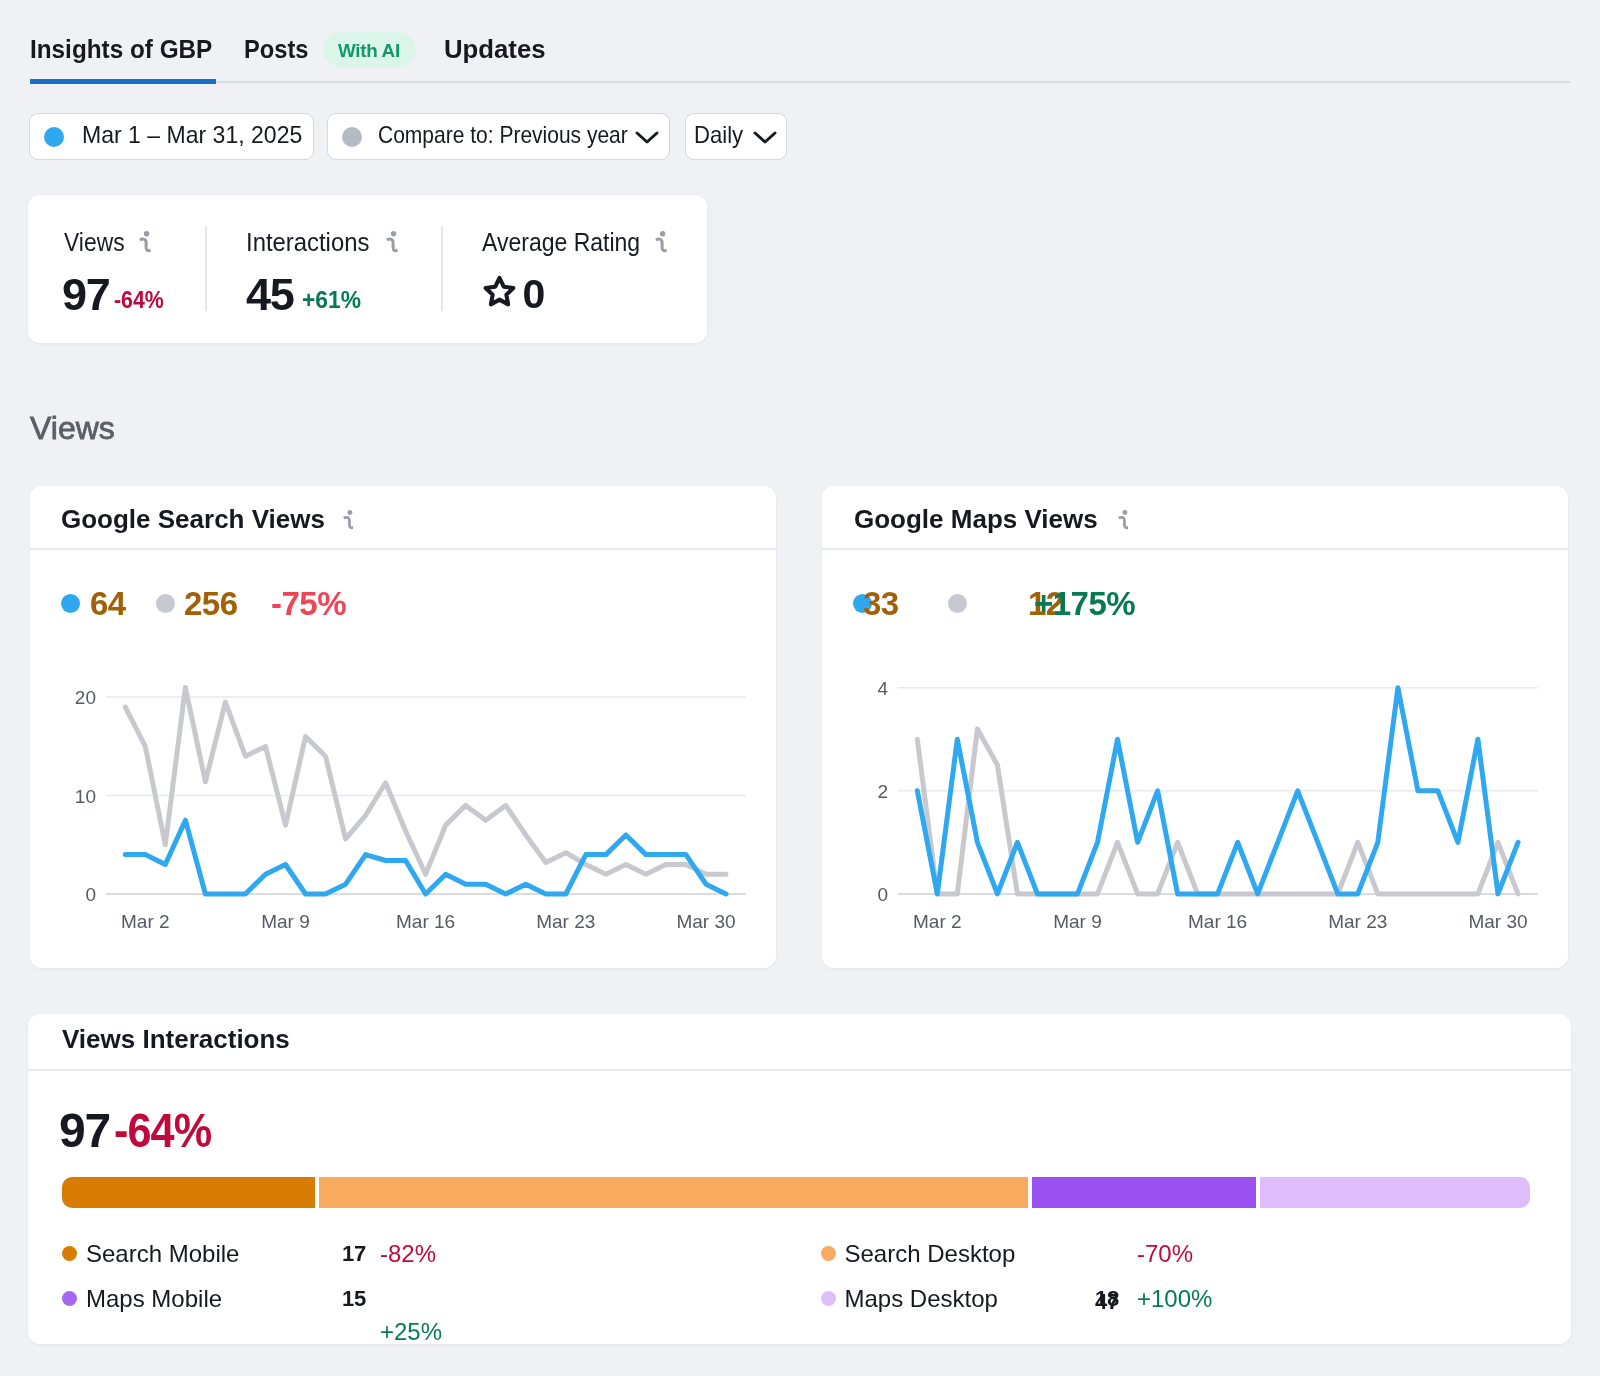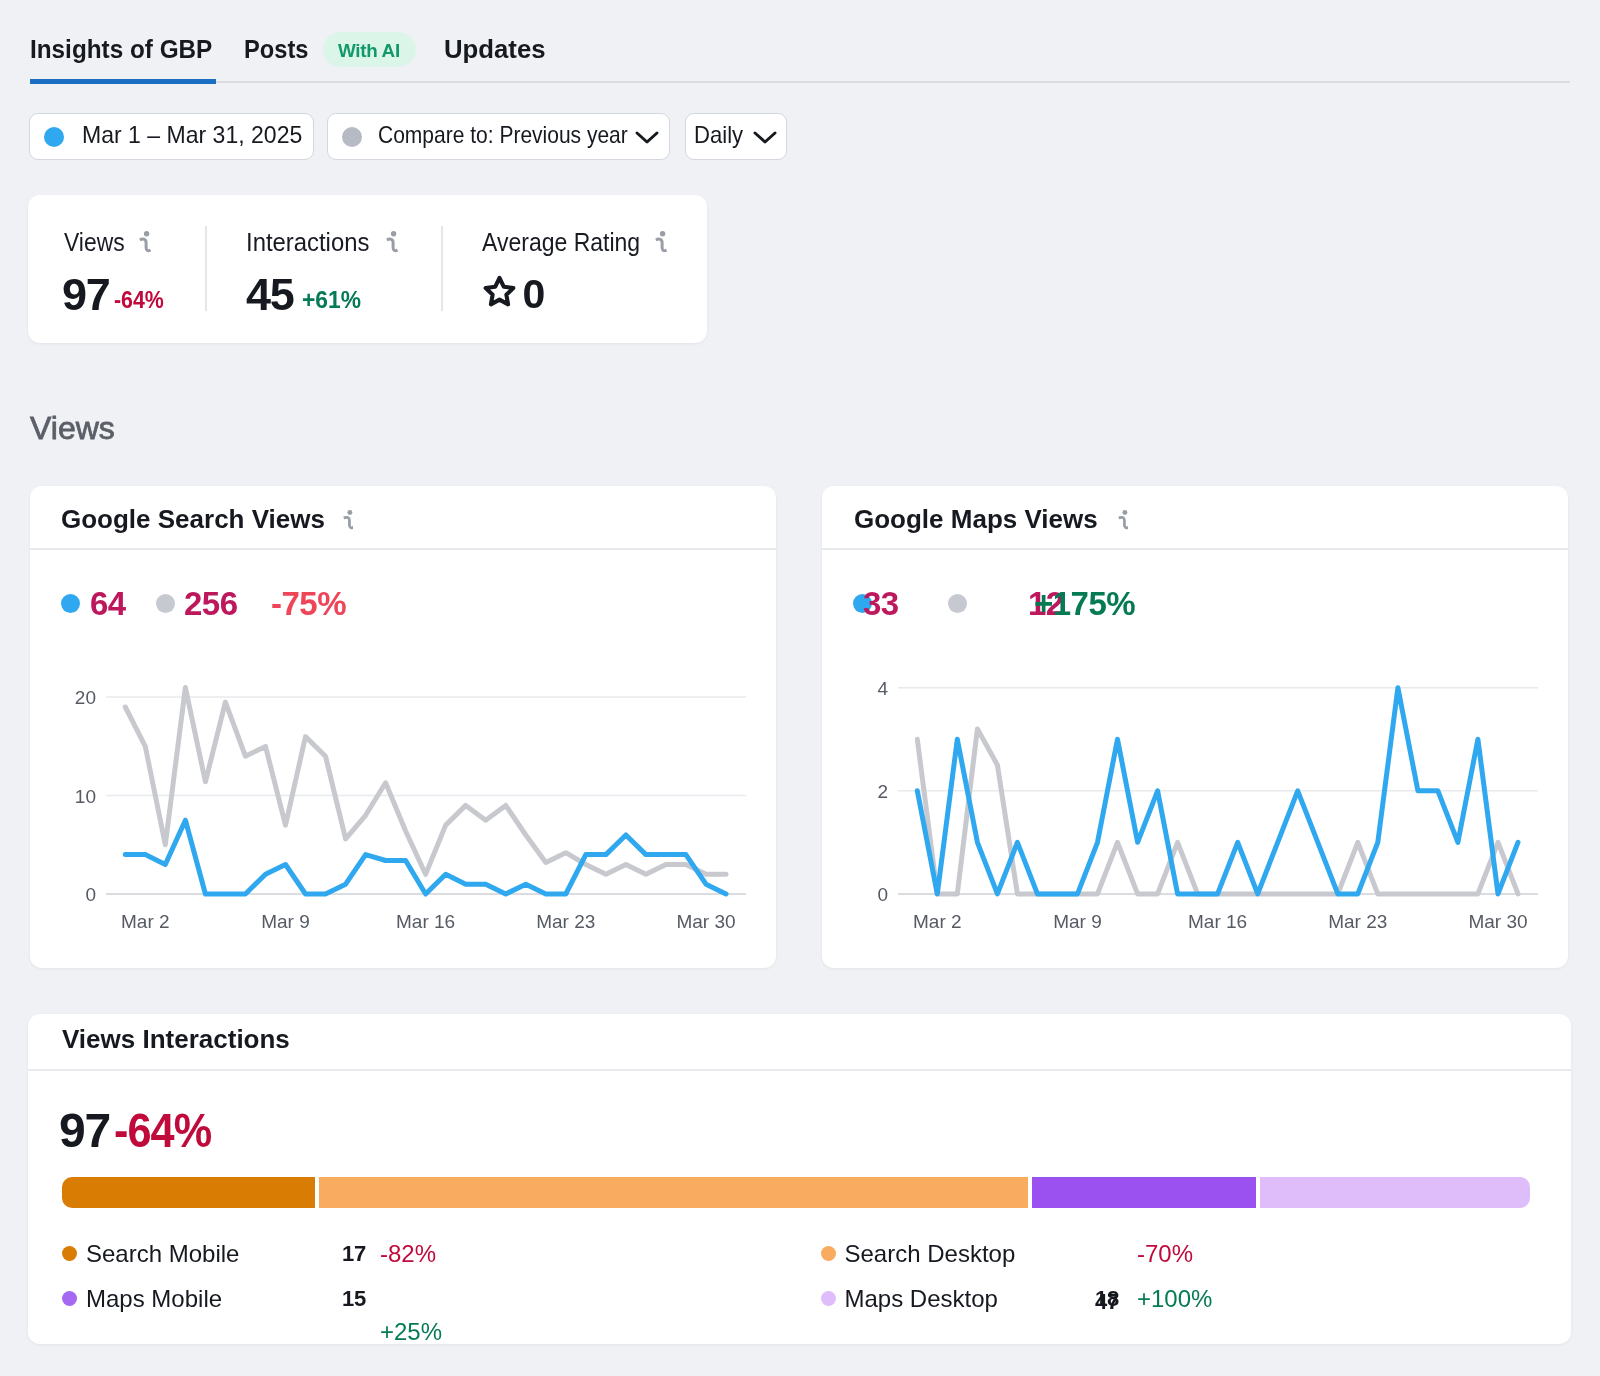--- a/index.html
+++ b/index.html
@@ -7,21 +7,21 @@
   .abs{position:absolute;}
   .card{position:absolute;background:#fff;border-radius:12px;box-shadow:0 1px 3px rgba(20,24,33,0.06);}
   .dot{position:absolute;border-radius:50%;}
   .tab{position:absolute;top:34px;font-size:26px;font-weight:700;color:#16191f;transform-origin:left top;}
   .chip{position:absolute;top:113px;height:47px;background:#fff;border:1.5px solid #d3d7de;border-radius:9px;box-sizing:border-box;}
   .chiptext{position:absolute;top:121px;font-size:24px;color:#16191f;transform-origin:left top;}
   .lbl{position:absolute;top:228px;font-size:25px;color:#181b22;transform-origin:left top;}
   .big{position:absolute;top:268.5px;font-size:45px;font-weight:700;color:#16191f;letter-spacing:-1.2px;}
   .pct{position:absolute;top:285.5px;font-size:24px;font-weight:700;transform-origin:left top;}
   .ctitle{position:absolute;font-size:26px;font-weight:700;color:#16191f;}
-  .lgnum{position:absolute;top:585px;font-size:33px;font-weight:700;color:#be185d;letter-spacing:-0.5px;}
+  .lgnum{position:absolute;top:585px;font-size:33px;font-weight:700;color:#a16207;letter-spacing:-0.5px;}
   .legtxt{position:absolute;font-size:24px;color:#16191f;}
   .legval{position:absolute;font-size:22px;font-weight:700;color:#16191f;letter-spacing:-0.2px;}
   .legpct{position:absolute;font-size:24px;}
   .red{color:#c00a3c;}
   .green{color:#067a56;}
 </style>
 </head>
 <body>
 
 <div class="abs" style="left:30px;top:81px;width:1540px;height:2px;background:#d9dbe0;"></div>

